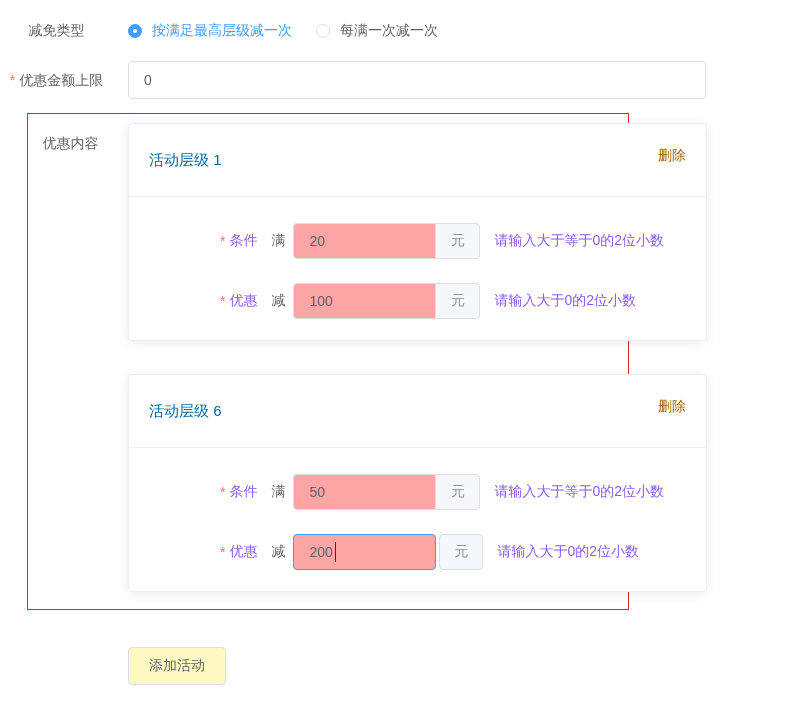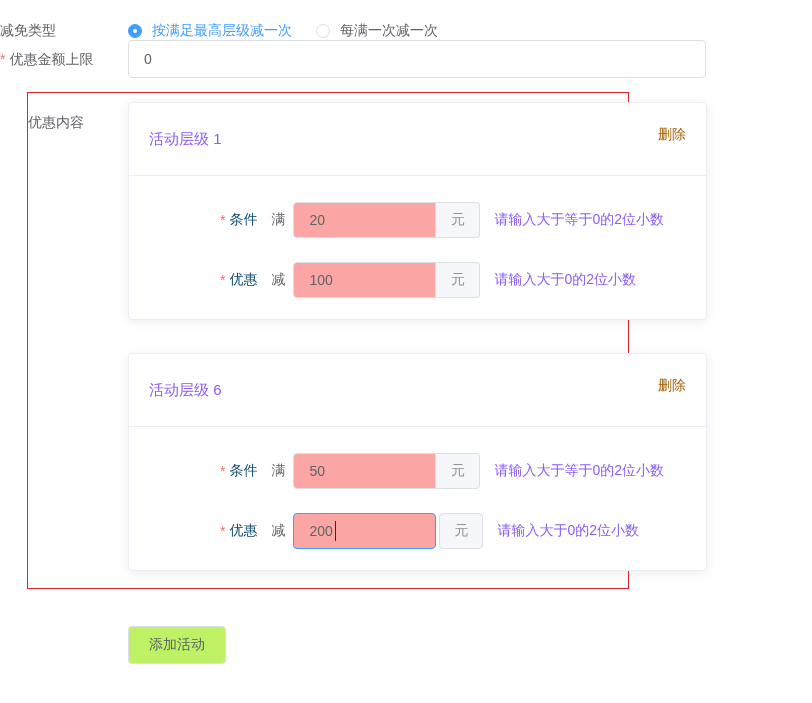--- a/index.html
+++ b/index.html
@@ -8,21 +8,21 @@
     width:812px; height:703px;
     font-family:"Liberation Sans","DejaVu Sans",sans-serif;
     font-size:14px; color:#606266;
     overflow:hidden;
   }
   .page { padding-top:21px; }
 
   
   .form-row { display:flex; align-items:center; }
   .form-label {
-    flex:none; width:113px; text-align:left;
+    flex:none; width:113px; text-align:center;
     color:#606266; font-size:14px; line-height:19px;
   }
   .star { color:#f56c6c; margin-right:4px; font-size:14px; }
 
   
   .radio-group { display:flex; align-items:flex-start; margin-left:15px; }
   .radio-option { display:flex; align-items:center; cursor:pointer; }
   .radio-option + .radio-option { margin-left:24px; }
   .radio-circle {
     width:14px; height:14px; border-radius:50%;
@@ -31,21 +31,21 @@
   .radio-circle.checked { background:#409eff; border-color:#409eff; }
   .radio-circle.checked::after {
     content:""; position:absolute; left:50%; top:50%;
     width:4px; height:4px; border-radius:50%; background:#fff;
     transform:translate(-50%,-50%);
   }
   .radio-text { margin-left:10px; color:#606266; }
   .radio-option.selected .radio-text { color:#409eff; }
 
   
-  .cap-row { }
+  .cap-row { margin-top:21px; }
   .main-input {
     margin-left:15px; width:578px; height:38px;
     border:1px solid #dcdfe6; border-radius:4px;
     padding:0 15px; font-size:14px; color:#606266;
     font-family:inherit; outline:none; background:#fff;
   }
 
   
   .error-box {
     margin:14px 0 0 27px; width:602px;
@@ -61,28 +61,28 @@
     width:579px; background:#fff;
     border:1px solid #ebeef5; border-radius:4px;
     box-shadow:0 2px 12px 0 rgba(0,0,0,0.08);
   }
   .card + .card { margin-top:33px; }
   .card-header {
     height:73px; padding:0 20px;
     display:flex; align-items:center; justify-content:space-between;
     border-bottom:1px solid #ebeef5;
   }
-  .card-title { font-size:15px; color:#8b5cf6; }
+  .card-title { font-size:15px; color:#0369a1; }
   .delete-link { color:#a16207; font-size:14px; cursor:pointer; align-self:center; margin-top:-8px; }
   .card-body { padding:26px 20px 21px 20px; }
 
   
   .field-row { display:flex; align-items:center; margin-left:71px; height:36px; }
   .field-row + .field-row { margin-top:24px; }
-  .f-label { color:#0c4a6e; }
+  .f-label { color:#8b5cf6; }
   .f-prefix { margin-left:14px; margin-right:8px; color:#606266; }
   .input-group { display:flex; height:36px; position:relative; flex:none; }
   .f-input {
     width:143px; height:36px; border:1px solid #dcdfe6;
     border-radius:4px 0 0 4px; padding:0 15px;
     font-size:14px; color:#606266; font-family:inherit;
     outline:none; background:#fca5a5;
   }
   .input-group.focused .f-input { border-color:#409eff; border-radius:4px; }
   .append {
@@ -95,21 +95,21 @@
   .caret {
     position:absolute; left:42px; top:8px;
     width:1px; height:20px; background:#303133; display:none;
   }
   .input-group.focused .caret { display:block; }
   .hint { margin-left:14px; color:#8b5cf6; white-space:nowrap; }
 
   
   .add-row { margin-top:37px; margin-left:128px; }
   .add-btn {
-    height:38px; padding:0 20px; background:#bef264;
+    height:38px; padding:0 20px; background:#fef9c3;
     border:1px solid #dcdfe6; border-radius:4px;
     color:#606266; font-size:14px; font-family:inherit; cursor:pointer;
   }
 </style>
 </head>
 <body>
 
 <div class="page">
 
   <div class="form-row">

